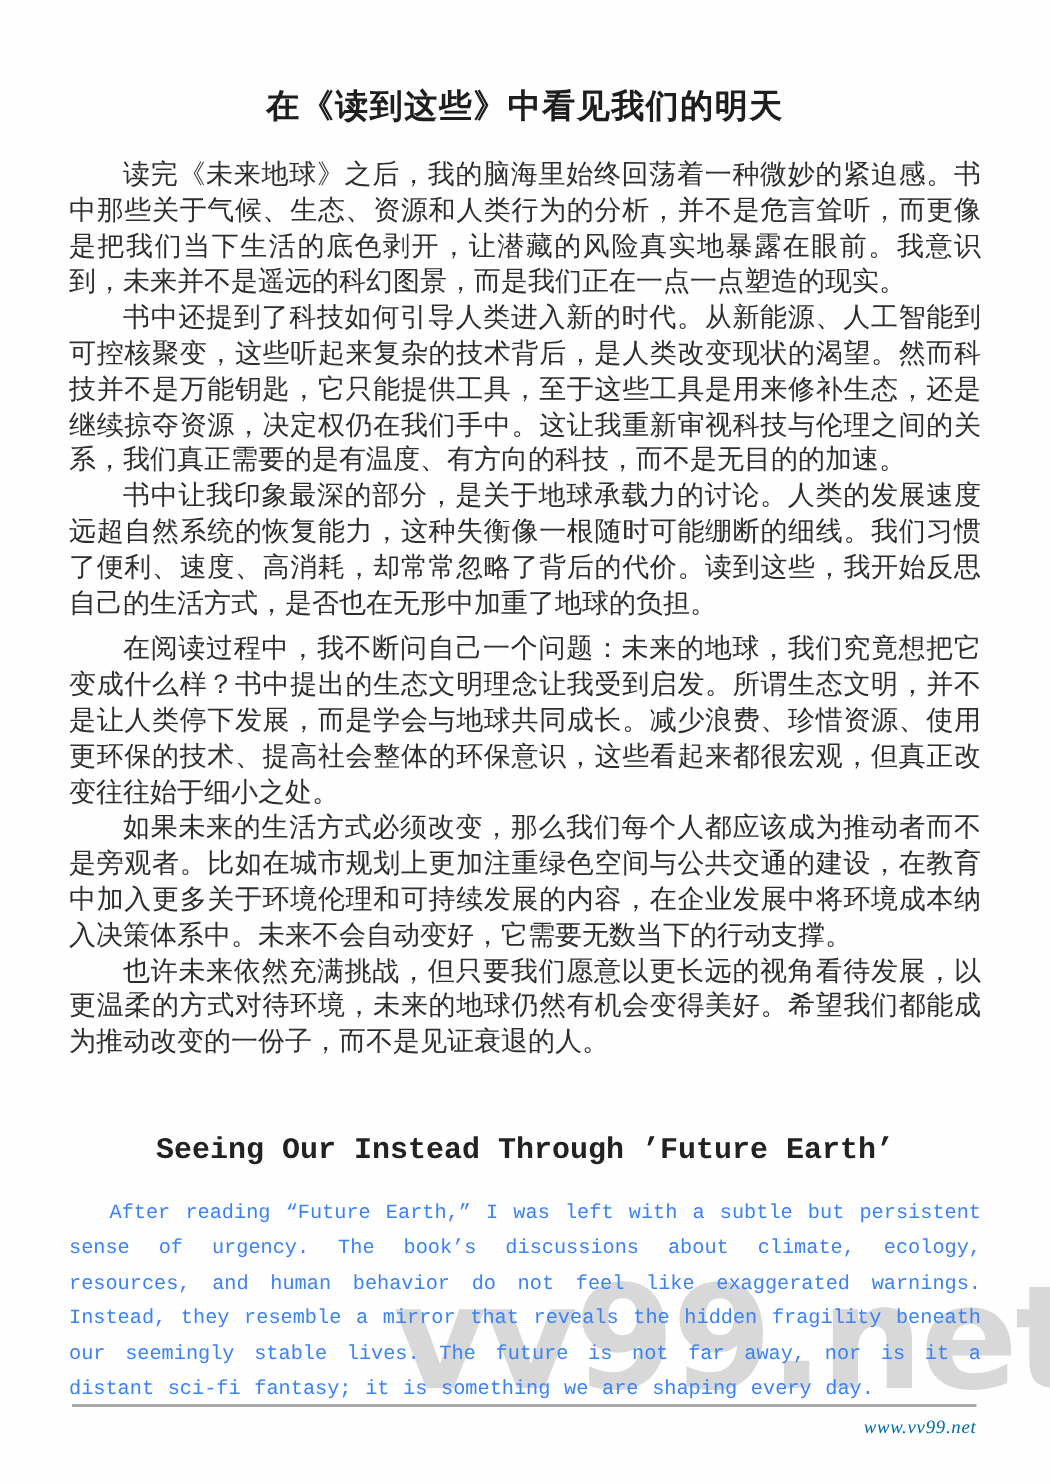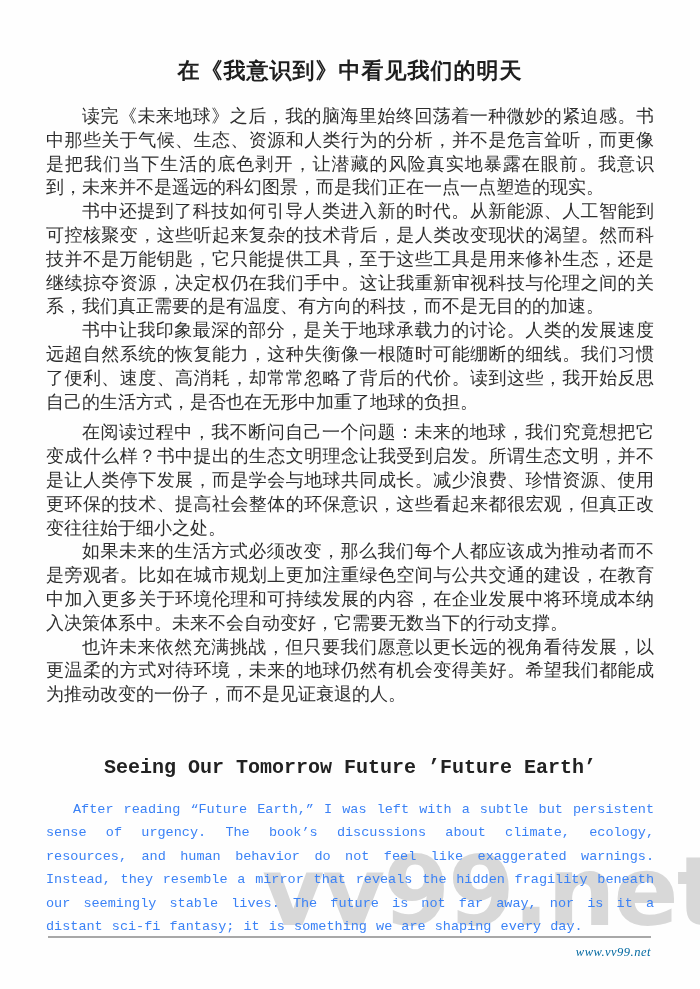--- a/index.html
+++ b/index.html
@@ -87,30 +87,30 @@
 </style>
 </head>
 <body>
 
 <div class="page">
 
   <div class="watermark">vv99.net</div>
 
   <div class="content">
 
-    <h1 class="cn-title">在《我意识到》中看见我们的明天</h1>
+    <h1 class="cn-title">在《读到这些》中看见我们的明天</h1>
 
     <p class="cn">读完《未来地球》之后，我的脑海里始终回荡着一种微妙的紧迫感。书中那些关于气候、生态、资源和人类行为的分析，并不是危言耸听，而更像是把我们当下生活的底色剥开，让潜藏的风险真实地暴露在眼前。我意识到，未来并不是遥远的科幻图景，而是我们正在一点一点塑造的现实。</p>
     <p class="cn">书中还提到了科技如何引导人类进入新的时代。从新能源、人工智能到可控核聚变，这些听起来复杂的技术背后，是人类改变现状的渴望。然而科技并不是万能钥匙，它只能提供工具，至于这些工具是用来修补生态，还是继续掠夺资源，决定权仍在我们手中。这让我重新审视科技与伦理之间的关系，我们真正需要的是有温度、有方向的科技，而不是无目的的加速。</p>
     <p class="cn">书中让我印象最深的部分，是关于地球承载力的讨论。人类的发展速度远超自然系统的恢复能力，这种失衡像一根随时可能绷断的细线。我们习惯了便利、速度、高消耗，却常常忽略了背后的代价。读到这些，我开始反思自己的生活方式，是否也在无形中加重了地球的负担。</p>
     <p class="cn">在阅读过程中，我不断问自己一个问题：未来的地球，我们究竟想把它变成什么样？书中提出的生态文明理念让我受到启发。所谓生态文明，并不是让人类停下发展，而是学会与地球共同成长。减少浪费、珍惜资源、使用更环保的技术、提高社会整体的环保意识，这些看起来都很宏观，但真正改变往往始于细小之处。</p>
     <p class="cn">如果未来的生活方式必须改变，那么我们每个人都应该成为推动者而不是旁观者。比如在城市规划上更加注重绿色空间与公共交通的建设，在教育中加入更多关于环境伦理和可持续发展的内容，在企业发展中将环境成本纳入决策体系中。未来不会自动变好，它需要无数当下的行动支撑。</p>
     <p class="cn">也许未来依然充满挑战，但只要我们愿意以更长远的视角看待发展，以更温柔的方式对待环境，未来的地球仍然有机会变得美好。希望我们都能成为推动改变的一份子，而不是见证衰退的人。</p>
 
-    <h2 class="en-title">Seeing Our Tomorrow Future ’Future Earth’</h2>
+    <h2 class="en-title">Seeing Our Instead Through ’Future Earth’</h2>
 
     <p class="en">After reading “Future Earth,” I was left with a subtle but persistent sense of urgency. The book’s discussions about climate, ecology, resources, and human behavior do not feel like exaggerated warnings. Instead, they resemble a mirror that reveals the hidden fragility beneath our seemingly stable lives. The future is not far away, nor is it a distant sci-fi fantasy; it is something we are shaping every day.</p>
 
   </div>
 
   <div class="footer">
     <span class="footer-site">www.vv99.net</span>
   </div>
 
 </div>

